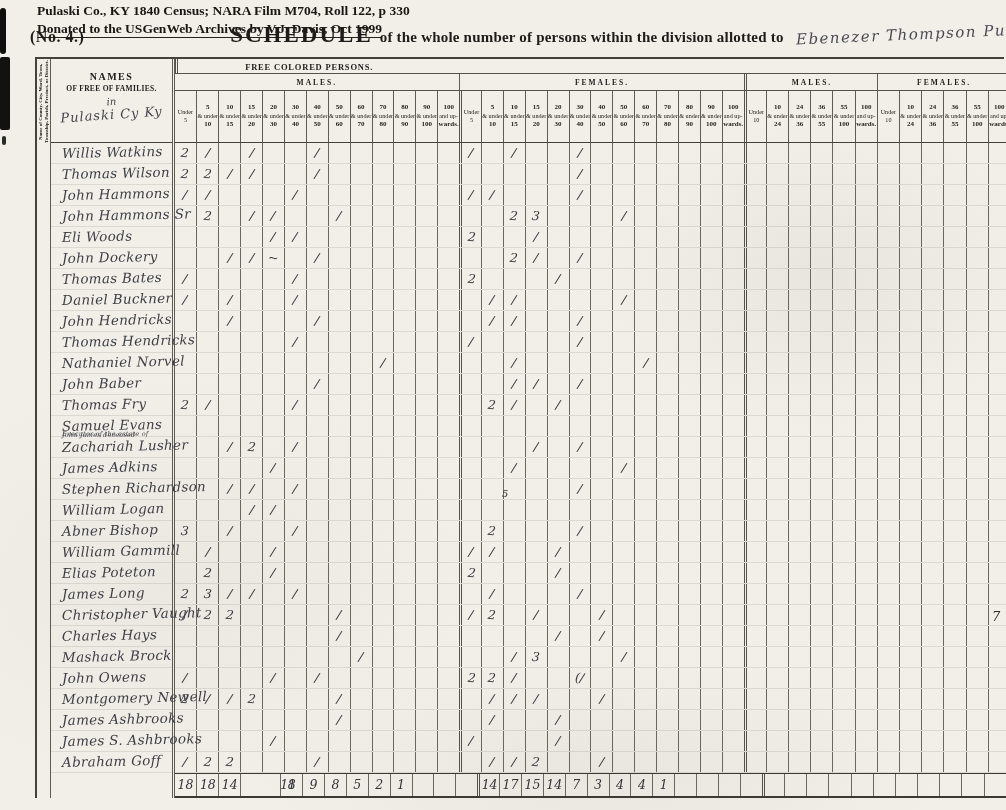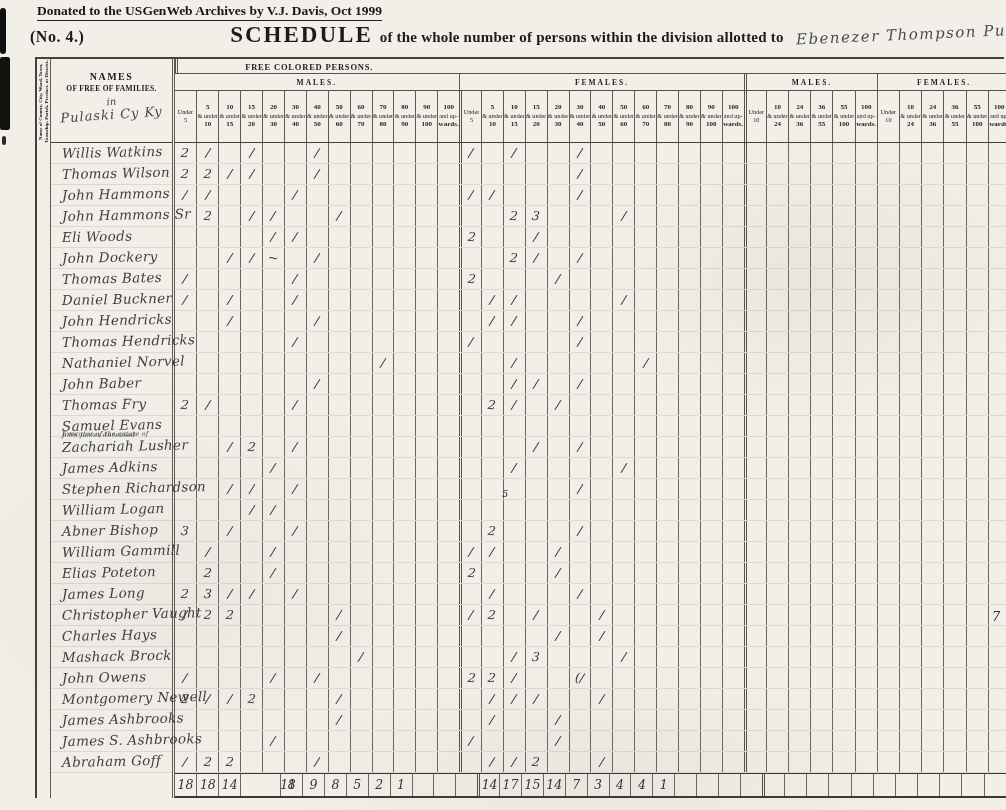--- a/index.html
+++ b/index.html
@@ -75,20 +75,21 @@
   .ann7{position:absolute;left:992px;top:609px;font-family:"DejaVu Serif",serif;font-style:italic;font-size:13px;color:#2c2c33}
 </style>
 </head>
 <body>
 
 <div class="bar-a"></div>
 <div class="bar-b"></div>
 <div class="bar-c"></div>
 
 <div class="top-note">
+  <div>Pulaski Co., KY 1840 Census; NARA Film M704, Roll 122, p 330</div>
   <div><span class="u">Donated to the USGenWeb Archives by V.J. Davis, Oct 1999</span></div>
 </div>
 
 <div class="sched">
   <span class="no">(No. 4.)</span><span class="big">SCHEDULE</span><span class="sub">of the whole number of persons within the division allotted to</span><span class="hw-allot">Ebenezer Thompson  Pulaski</span>
 </div>
 
 <div class="tbl">
   <div class="leftcol">
     <div class="corner">

